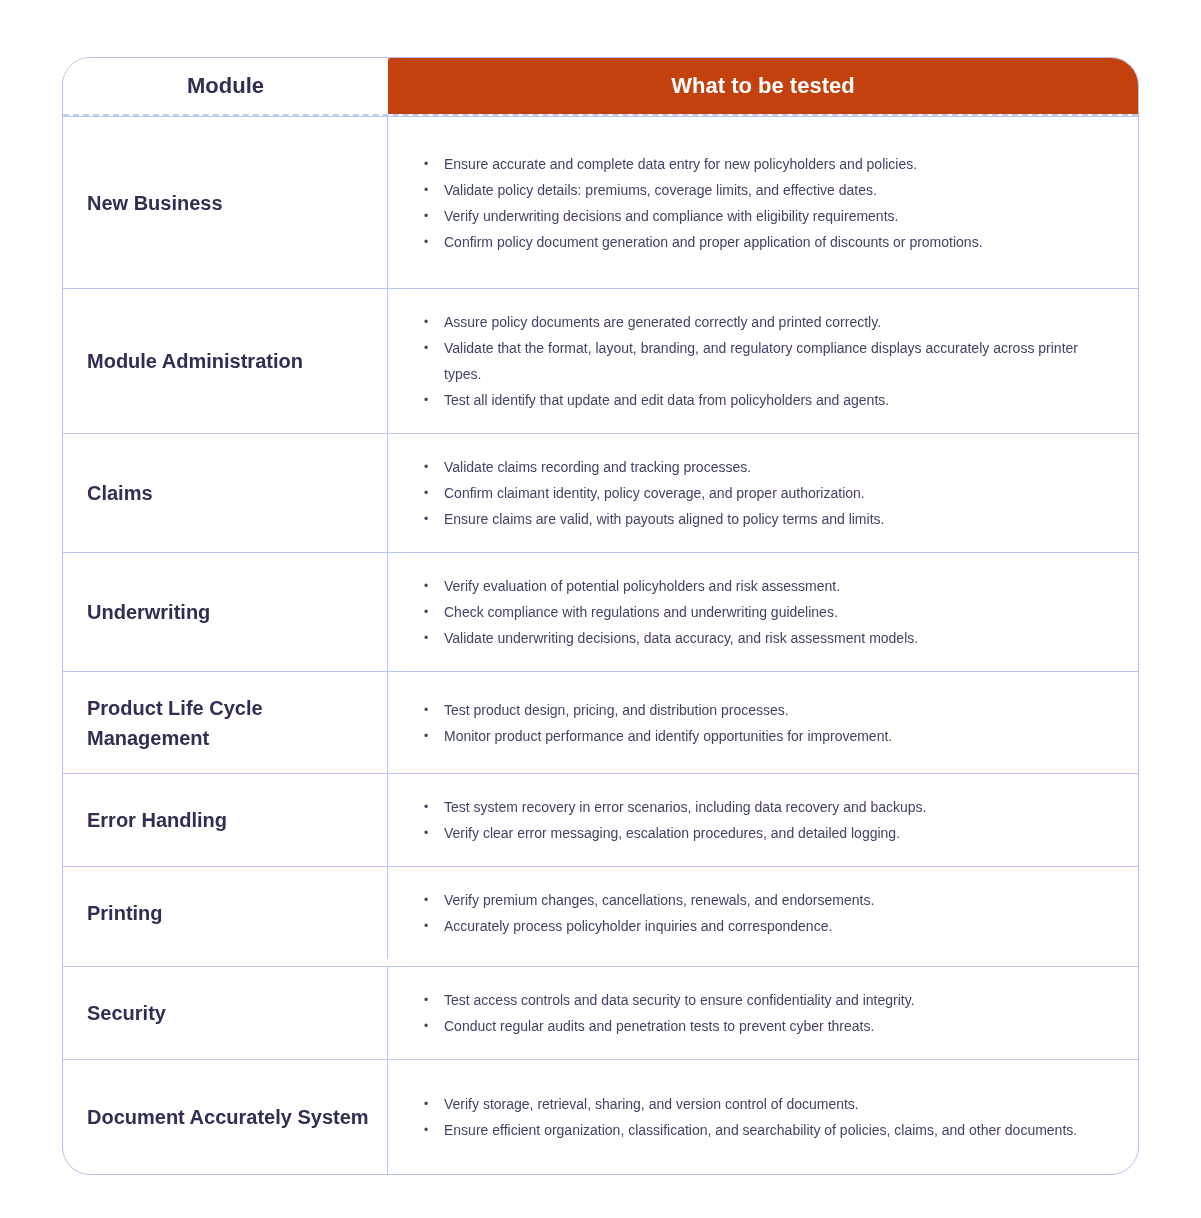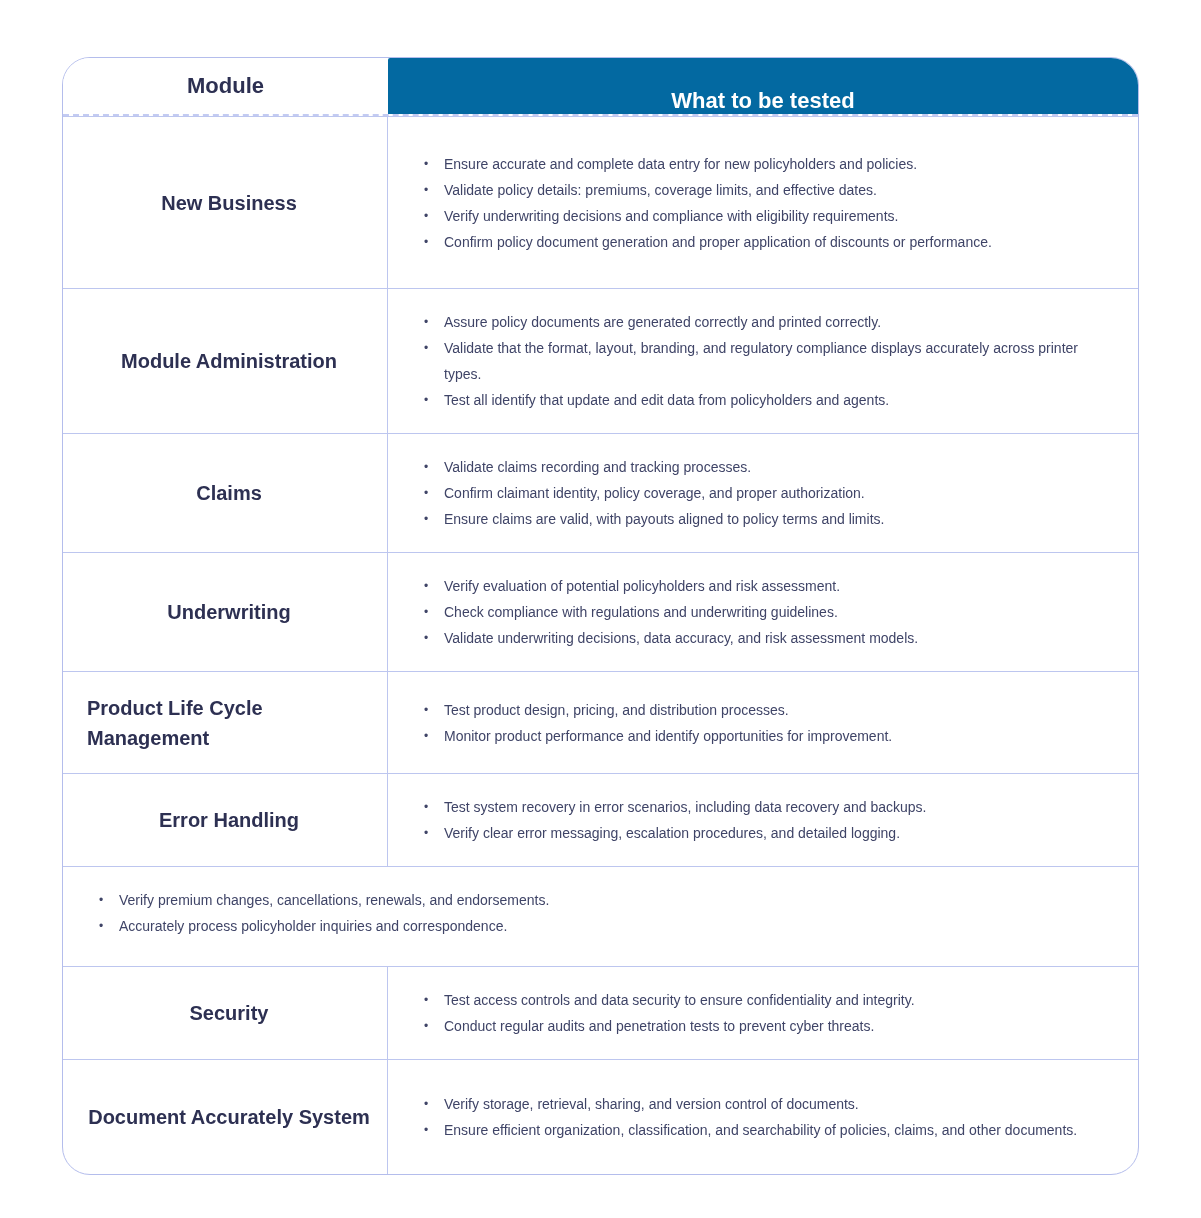--- a/index.html
+++ b/index.html
@@ -32,40 +32,39 @@
     align-items: center;
     justify-content: center;
     background: #ffffff;
     color: #2d3052;
     font-weight: bold;
     font-size: 22px;
   }
   .th-tested {
     flex: 1;
     display: flex;
-    align-items: flex-end;
+    align-items: center;
     justify-content: center;
-    background: #0369a1;
+    background: #c2410c;
     color: #ffffff;
     font-weight: bold;
     font-size: 22px;
     border-top-left-radius: 2px;
   }
   .row {
     display: flex;
     border-top: 1px solid #bdc6ef;
   }
   .row:first-of-type { border-top: none; }
   .cell-module {
     flex: 0 0 325px;
     border-right: 1px solid #bdc6ef;
     display: flex;
     align-items: center;
     padding: 18px 16px 18px 24px;
-    justify-content: center;
   }
   .module-label {
     color: #2d3052;
     font-weight: bold;
     font-size: 20px;
     line-height: 30px;
   }
   .cell-tested {
     flex: 1;
     display: flex;
@@ -126,21 +125,21 @@
       <div class="bullet-item">
         <span class="bullet-marker">•</span>
         <span class="bullet-text">Validate policy details: premiums, coverage limits, and effective dates.</span>
       </div>
       <div class="bullet-item">
         <span class="bullet-marker">•</span>
         <span class="bullet-text">Verify underwriting decisions and compliance with eligibility requirements.</span>
       </div>
       <div class="bullet-item">
         <span class="bullet-marker">•</span>
-        <span class="bullet-text">Confirm policy document generation and proper application of discounts or performance.</span>
+        <span class="bullet-text">Confirm policy document generation and proper application of discounts or promotions.</span>
       </div>
     </div>
   </div>
 
   <div class="row r1">
     <div class="cell-module">
       <span class="module-label">Module Administration</span>
     </div>
     <div class="cell-tested">
       <div class="bullet-item">
@@ -224,20 +223,23 @@
         <span class="bullet-text">Test system recovery in error scenarios, including data recovery and backups.</span>
       </div>
       <div class="bullet-item">
         <span class="bullet-marker">•</span>
         <span class="bullet-text">Verify clear error messaging, escalation procedures, and detailed logging.</span>
       </div>
     </div>
   </div>
 
   <div class="row r6">
+    <div class="cell-module">
+      <span class="module-label">Printing</span>
+    </div>
     <div class="cell-tested">
       <div class="bullet-item">
         <span class="bullet-marker">•</span>
         <span class="bullet-text">Verify premium changes, cancellations, renewals, and endorsements.</span>
       </div>
       <div class="bullet-item">
         <span class="bullet-marker">•</span>
         <span class="bullet-text">Accurately process policyholder inquiries and correspondence.</span>
       </div>
     </div>

